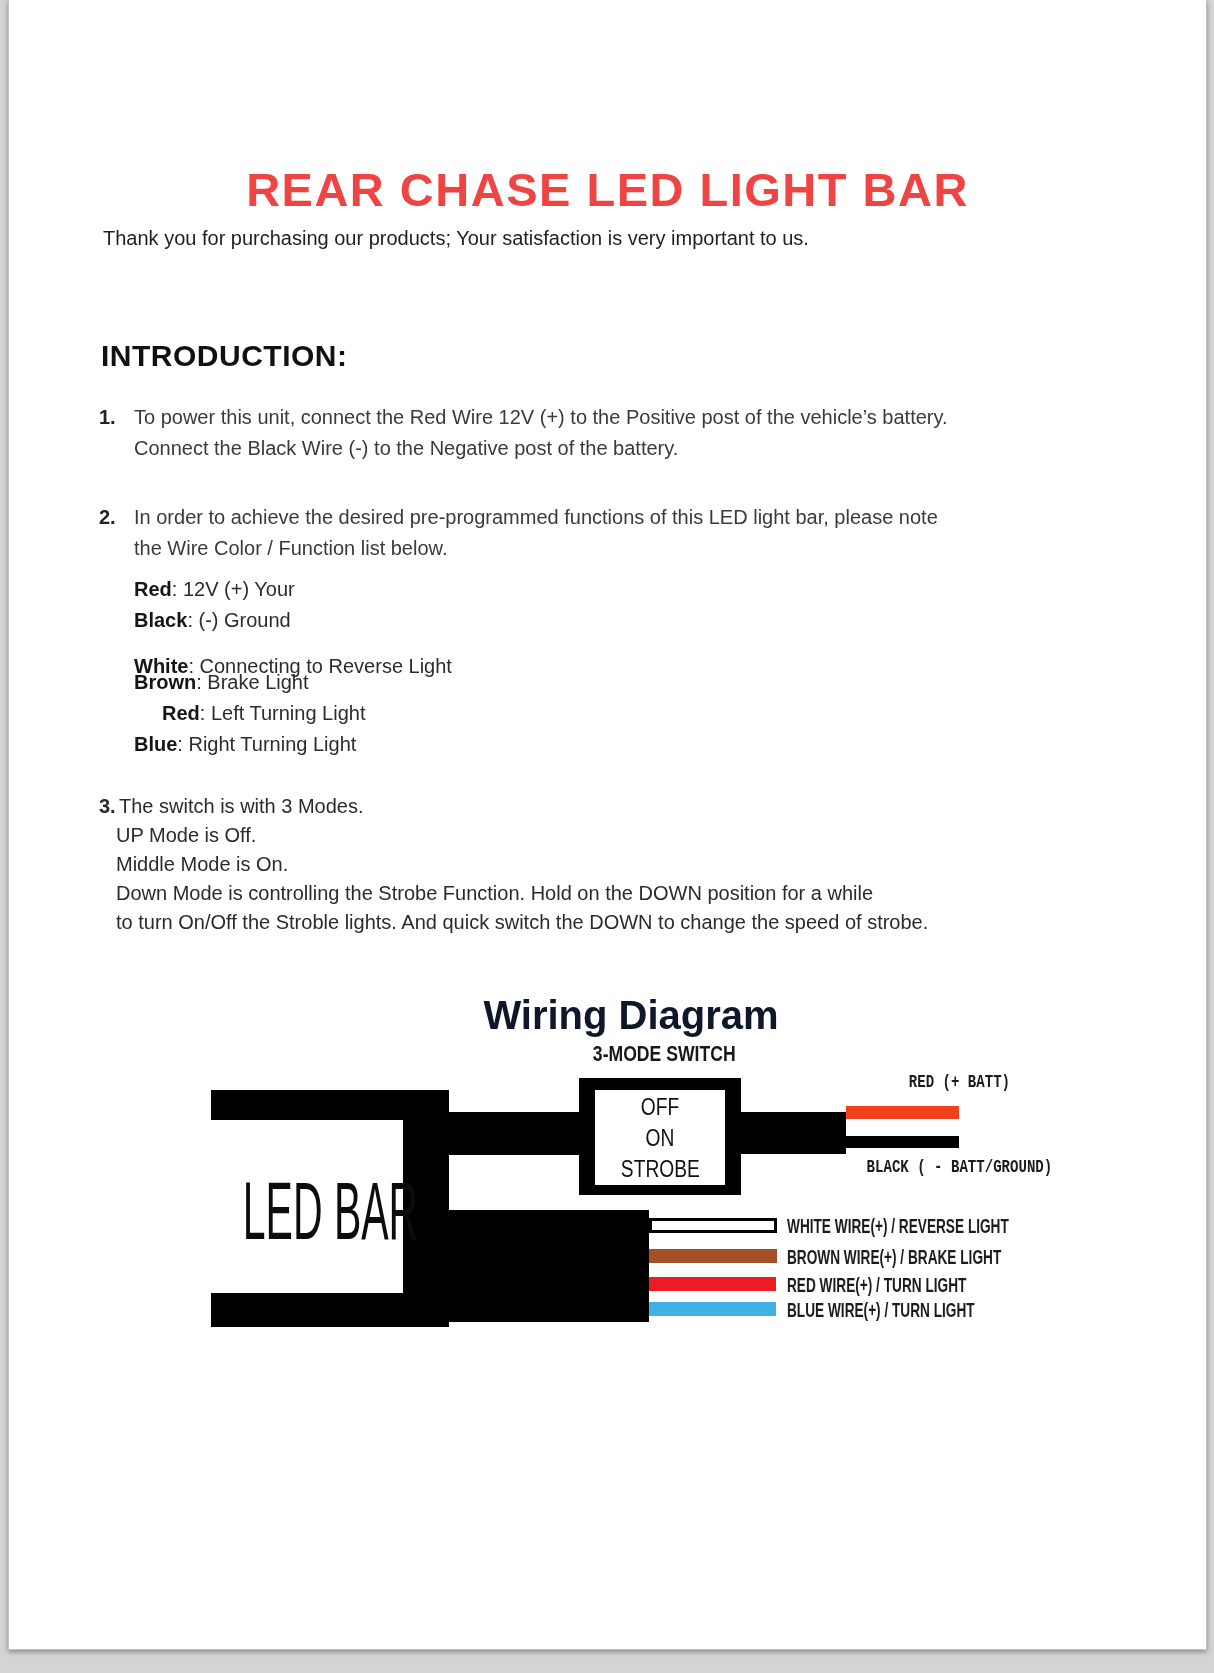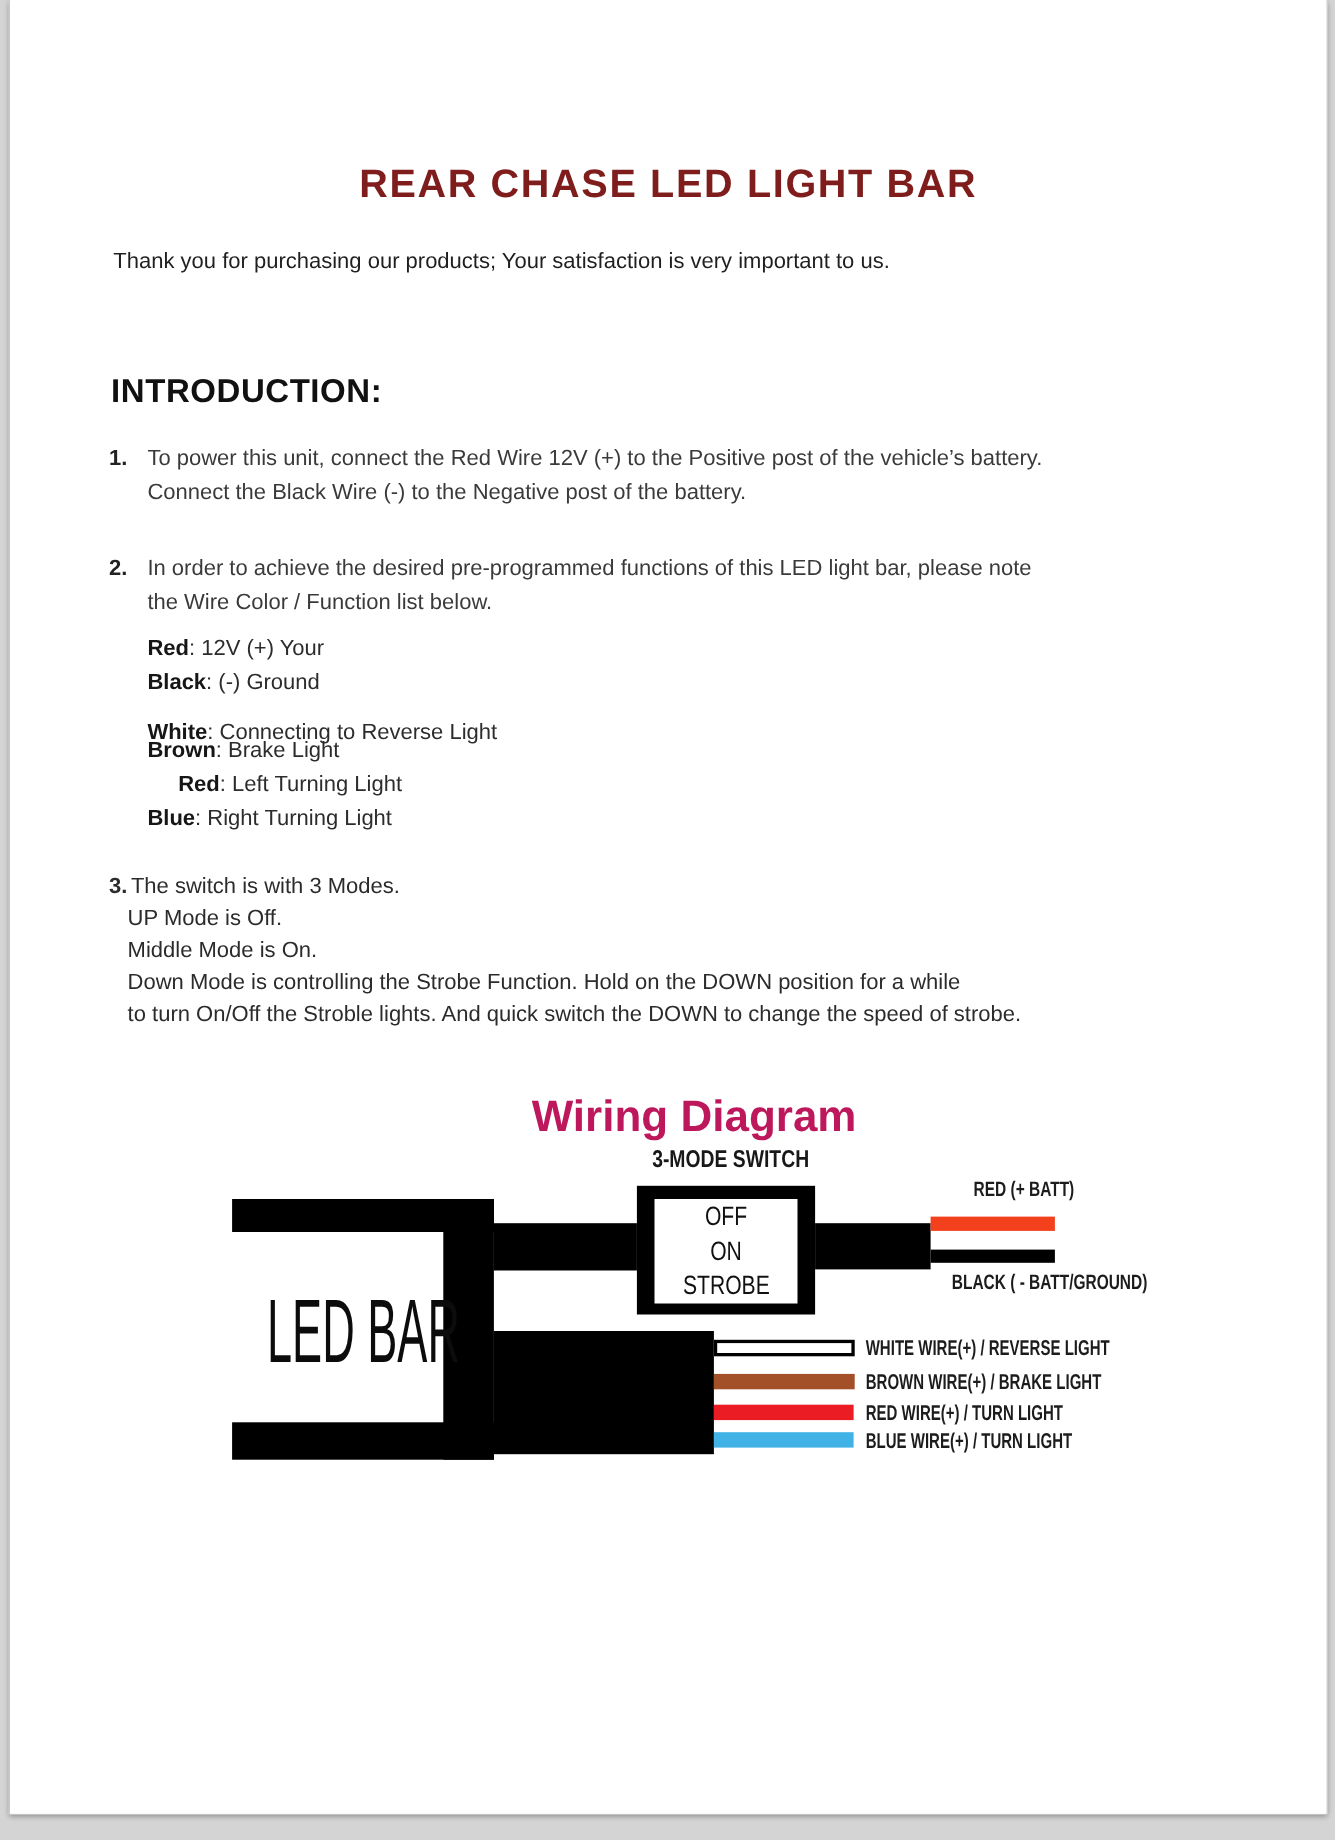--- a/index.html
+++ b/index.html
@@ -2,51 +2,51 @@
 <html><head>
 <meta charset="utf-8">
 <style>
   html,body{margin:0;padding:0;background:#c9c9c9;}
   .screen{position:relative;width:1214px;height:1673px;background:#d4d4d4;overflow:hidden;
           font-family:"Liberation Sans",sans-serif;}
   .page{position:absolute;left:8px;top:0;width:1199px;height:1650px;background:#ffffff;
         border:1px solid #c2c2c2;border-top:none;box-sizing:border-box;
         box-shadow:0 2px 5px rgba(0,0,0,0.35);}
   .abs{position:absolute;}
-  .doc-title{top:146px;left:0;width:100%;text-align:center;font-size:36px;font-weight:bold;
-             letter-spacing:1.5px;color:#7f1d1d;white-space:nowrap;}
+  .doc-title{top:162px;left:0;width:100%;text-align:center;font-size:47px;font-weight:bold;
+             letter-spacing:1.5px;color:#ef4444;white-space:nowrap;}
   .thanks{top:227px;left:94px;font-size:20px;color:#1f1f1f;white-space:nowrap;}
   .intro-h{top:339px;left:92px;font-size:30px;font-weight:bold;color:#111;letter-spacing:0.5px;}
   .body-line{font-size:20px;color:#3a3a3a;white-space:nowrap;}
   .num{font-weight:bold;color:#222;}
   .wire-name{font-weight:bold;color:#161616;}
   .wire-desc{color:#2c2c2c;}
   .item3-line{font-size:20px;color:#2b2b2b;white-space:nowrap;}
 
   
   .wd-title{top:993px;left:432px;width:380px;text-align:center;font-size:40px;font-weight:bold;
-            color:#be185d;white-space:nowrap;}
+            color:#0f172a;white-space:nowrap;}
   .mode-label{top:1041px;left:545px;width:220px;text-align:center;white-space:nowrap;}
   .mode-label>span{display:inline-block;font-size:22px;font-weight:600;color:#181818;
                    transform:scaleX(0.8);transform-origin:center;}
   .blk{background:#000;}
   .ledbar-text{top:1164px;left:146px;width:300px;text-align:center;white-space:nowrap;}
   .ledbar-text>span{display:inline-block;font-size:82px;color:#0c0c0c;
                     transform:scaleX(0.5);transform-origin:center;letter-spacing:0px;}
   .switch-box{left:570px;top:1078px;width:162px;height:117px;background:#000;}
   .switch-inner{position:absolute;left:16px;right:16px;top:12px;bottom:10px;background:#fff;
                 display:flex;flex-direction:column;align-items:center;justify-content:center;}
   .switch-inner .mode{display:block;font-size:24px;line-height:31px;color:#111;
                       transform:scaleX(0.8);transform-origin:center;white-space:nowrap;}
   .wire{position:absolute;}
   .wire-white{box-sizing:border-box;background:#fff;border:3px solid #000;}
   .dlabel{white-space:nowrap;}
   .dlabel>span{display:inline-block;font-size:19.5px;font-weight:600;color:#1c1c1c;
                transform:scaleX(0.7);transform-origin:left center;white-space:nowrap;}
-  .dlabel-c{white-space:nowrap;}
+  .dlabel-c{text-align:center;white-space:nowrap;font-family:Liberation Mono, monospace;}
   .dlabel-c>span{display:inline-block;font-size:19px;font-weight:600;color:#1c1c1c;
                  transform:scaleX(0.74);transform-origin:center;white-space:nowrap;}
 </style>
 </head>
 <body>
 
 <div class="screen">
   <div class="page">
 
     <div class="abs doc-title">REAR CHASE LED LIGHT BAR</div>

